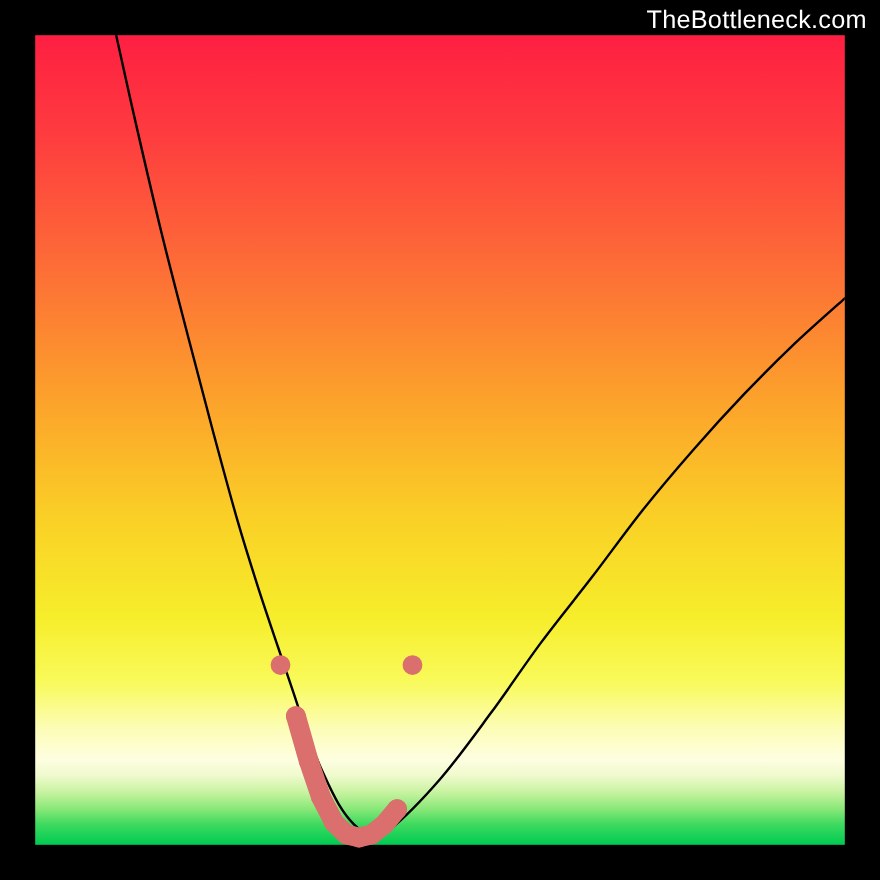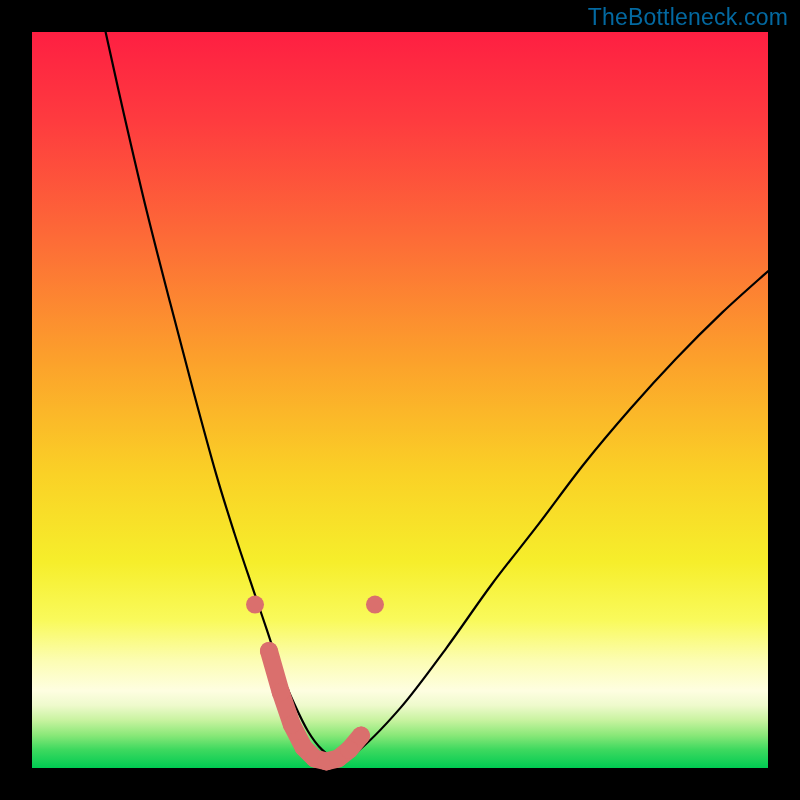--- a/index.html
+++ b/index.html
@@ -14,21 +14,21 @@
   .stage {
     position: relative;
     width: 800px;
     height: 800px;
     background: #000;
   }
   .watermark {
     position: absolute;
     top: 4px;
     right: 12px;
-    color: #0369a1;
+    color: #ffffff;
     font-size: 23px;
     font-weight: 400;
     letter-spacing: 0.2px;
     z-index: 20;
     user-select: none;
   }
   svg {
     position: absolute;
     top: 0;
     left: 0;

